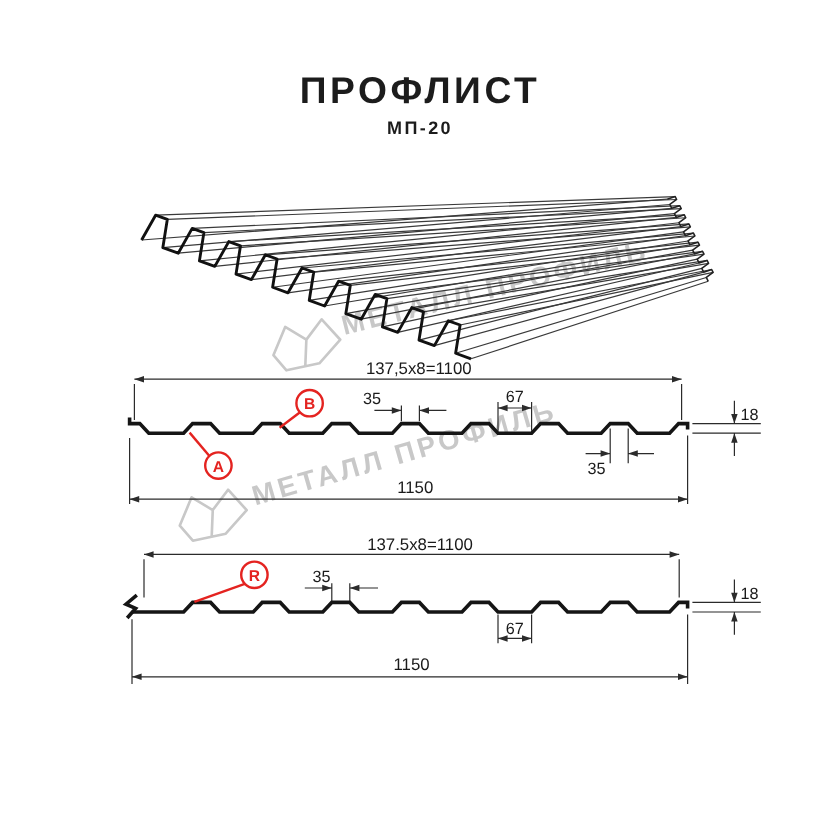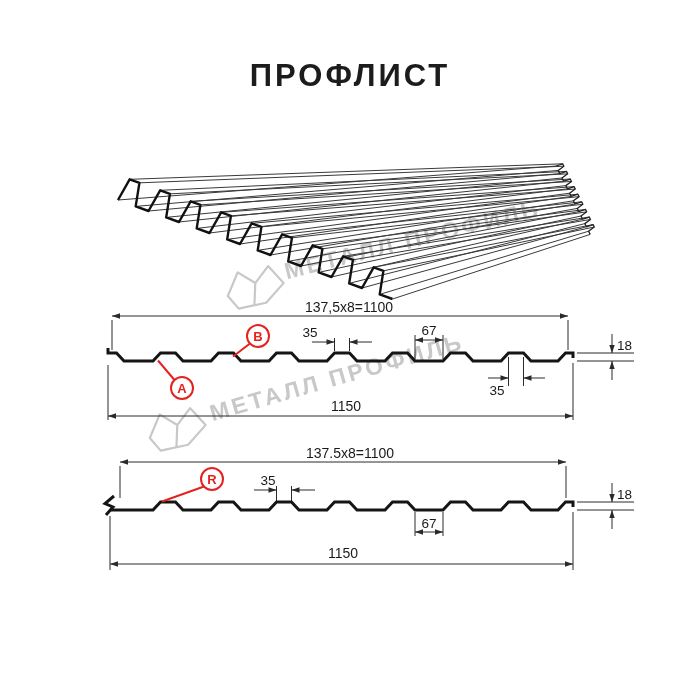--- a/index.html
+++ b/index.html
@@ -26,20 +26,21 @@
   .arr{fill:#2b2b2b;stroke:none;}
   .profile{stroke:#151515;stroke-width:3;fill:none;stroke-linejoin:miter;}
   .red{stroke:#e42320;fill:none;stroke-width:2;}
 </style>
 </head>
 <body>
 
 <div class="page">
 
   <div class="title">ПРОФЛИСТ</div>
+  <div class="subtitle">МП-20</div>
 
   <svg class="wm-logo wm-logo1" width="64" height="44" viewBox="0 0 64 44">
     <path d="M3,26 L16,4 L32,17 L47,2 L60,21 L40,38 L12,40 Z M32,17 L28,39" stroke="#c8c8c8" stroke-width="2.2" fill="none" stroke-linejoin="round"></path>
   </svg>
   <div class="wm-text wm1">МЕТАЛЛ ПРОФИЛЬ</div>
 
   <svg id="sheet3d" width="524" height="170" viewBox="0 0 524 170" style="left:88px;top:148px;">
       <line x1="30" y1="52" x2="468" y2="18" stroke="#3a3a3a" stroke-width="1"></line>
       <line x1="41.66" y1="31.32" x2="474.656" y2="15.812" stroke="#3a3a3a" stroke-width="1"></line>
       <line x1="51.42" y1="34.84" x2="475.872" y2="18.244" stroke="#3a3a3a" stroke-width="1"></line>

